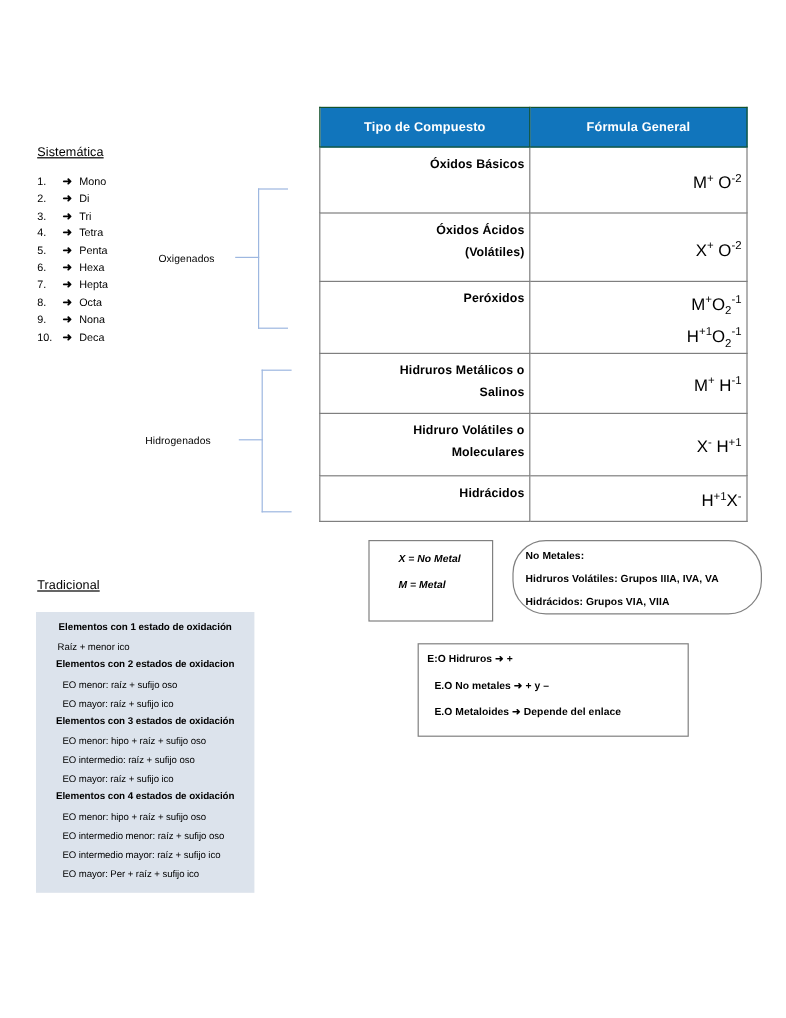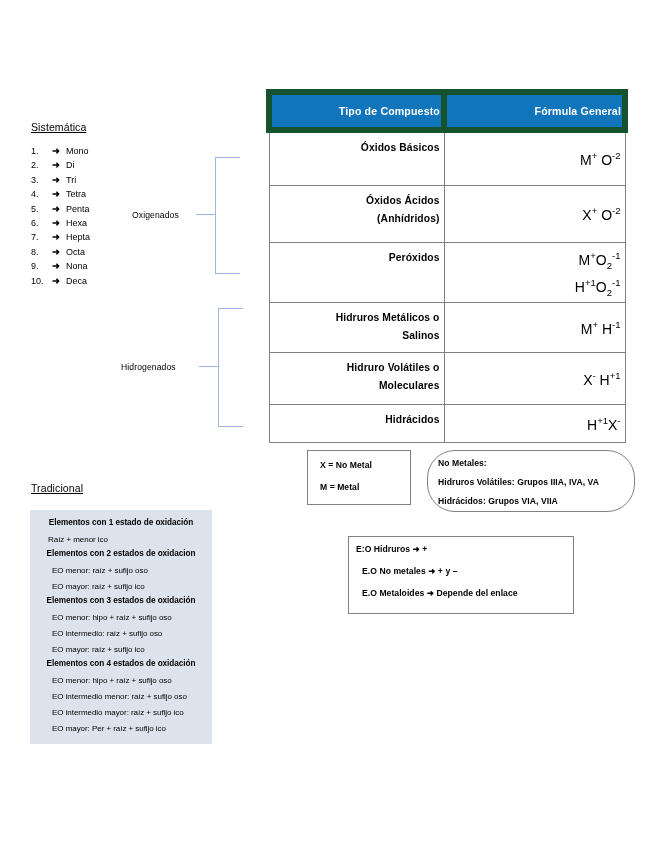--- a/index.html
+++ b/index.html
@@ -86,22 +86,22 @@
     table-layout: fixed;
   }
   #compound-table col.c1 { width: 175px; }
   #compound-table col.c2 { width: 181px; }
   #compound-table th {
     background: #1175BC;
     color: #ffffff;
     font-size: 10.6px;
     font-weight: bold;
     height: 30px;
-    border: 6px solid #14532d;
-    text-align: right;
+    border: 1px solid #14532d;
+    text-align: center;
     vertical-align: middle;
     letter-spacing: .15px;
   }
   #compound-table td {
     border: 1px solid #7f7f7f;
     text-align: right;
     vertical-align: top;
     padding: 6px 4px 7px 4px;
   }
   #compound-table td.name {
@@ -158,21 +158,21 @@
     box-sizing: border-box;
   }
   .note-line {
     font-size: 8.6px;
     font-weight: bold;
     white-space: nowrap;
     margin: 0;
     letter-spacing: .05px;
   }
 
-  #legend-box { left: 307px; top: 450px; width: 104px; height: 55px; padding: 9px 0 0 12px; }
+  #legend-box { left: 307px; top: 450px; width: 104px; height: 68px; padding: 9px 0 0 24px; font-style: italic; }
   #legend-box .note-line { margin-bottom: 12px; }
 
   #nometales-box { left: 427px; top: 450px; width: 208px; height: 62px; padding: 7px 0 0 10px; border-radius: 28px; }
   #nometales-box .note-line { margin-bottom: 9px; }
 
   #eo-box { left: 348px; top: 536px; width: 226px; height: 78px; padding: 7px 0 0 7px; }
   #eo-box .note-line { margin-bottom: 12px; }
   #eo-box .note-line.ind { padding-left: 6px; }
 </style>
 </head>
@@ -259,21 +259,21 @@
           <td class="name">
             <div>Óxidos Básicos</div>
           </td>
           <td class="formula">
             <div class="f-line"><span>M</span><sup>+</sup><span> O</span><sup>-2</sup></div>
           </td>
         </tr>
         <tr class="row-h2">
           <td class="name">
             <div>Óxidos Ácidos</div>
-            <div>(Anhídridos)</div>
+            <div>(Volátiles)</div>
           </td>
           <td class="formula">
             <div class="f-line"><span>X</span><sup>+</sup><span> O</span><sup>-2</sup></div>
           </td>
         </tr>
         <tr class="row-h3">
           <td class="name">
             <div>Peróxidos</div>
           </td>
           <td class="formula">

